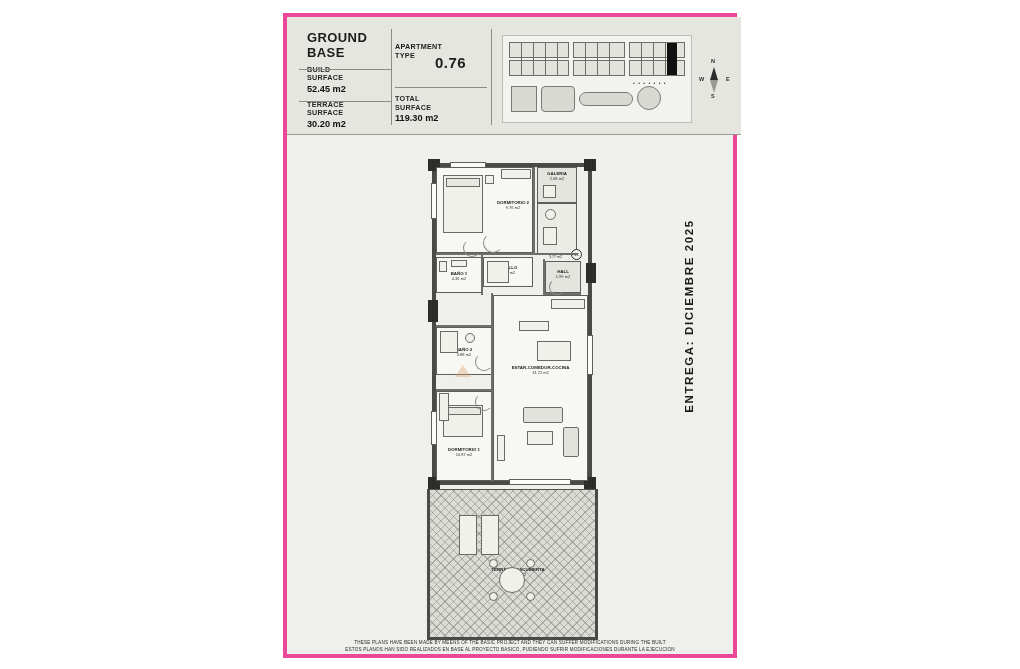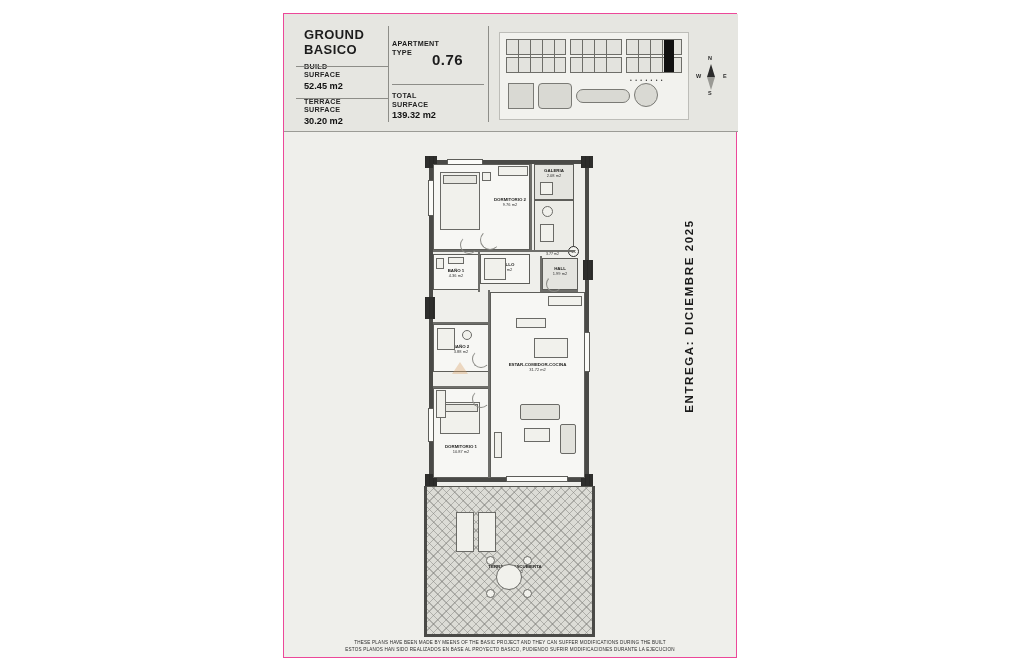--- a/index.html
+++ b/index.html
@@ -20,21 +20,21 @@
     background: #ffffff;
   }
   
   .sheet {
     position: absolute;
     left: 283px;
     top: 13px;
     width: 454px;
     height: 645px;
     background: #efefeb;
-    border: 1px solid #ec4899;
+    border: 4px solid #ec4899;
     box-sizing: border-box;
   }
   
   .header {
     position: absolute;
     left: 0;
     top: 0;
     width: 454px;
     height: 118px;
     background: #e6e6e1;
@@ -348,41 +348,41 @@
 <body>
 
 <div id="page">
 
   <div class="sheet">
 
     <div class="header">
 
       <div class="hdr-left">
         <div class="hdr-title-1">GROUND</div>
-        <div class="hdr-title-2">BASICO</div>
+        <div class="hdr-title-2">BASE</div>
         <div class="hdr-sub">BUILD<br>SURFACE</div>
         <div class="hdr-val">52.45 m2</div>
         <div class="hdr-sub">TERRACE<br>SURFACE</div>
         <div class="hdr-val">30.20 m2</div>
       </div>
 
       <div class="hdr-rule" style="left:104px;top:12px;width:1px;height:96px;"></div>
       <div class="hdr-rule" style="left:12px;top:52px;width:92px;height:1px;"></div>
       <div class="hdr-rule" style="left:12px;top:84px;width:92px;height:1px;"></div>
       <div class="hdr-rule" style="left:108px;top:70px;width:92px;height:1px;"></div>
       <div class="hdr-rule" style="left:204px;top:12px;width:1px;height:96px;"></div>
 
       <div class="hdr-mid">
         <div class="hdr-apt-label">APARTMENT<br>TYPE</div>
         <div class="hdr-apt-num">0.76</div>
       </div>
 
       <div class="hdr-total">
         <div class="hdr-total-label">TOTAL<br>SURFACE</div>
-        <div class="hdr-total-val">139.32 m2</div>
+        <div class="hdr-total-val">119.30 m2</div>
       </div>
 
       <div class="keyplan">
 
         <div class="kp-row" style="left:6px;top:6px;width:60px;height:16px;"></div>
         <div class="kp-row" style="left:70px;top:6px;width:52px;height:16px;"></div>
         <div class="kp-row" style="left:126px;top:6px;width:56px;height:16px;"></div>
         <div class="kp-row" style="left:6px;top:24px;width:60px;height:16px;"></div>
         <div class="kp-row" style="left:70px;top:24px;width:52px;height:16px;"></div>
         <div class="kp-row" style="left:126px;top:24px;width:56px;height:16px;"></div>

